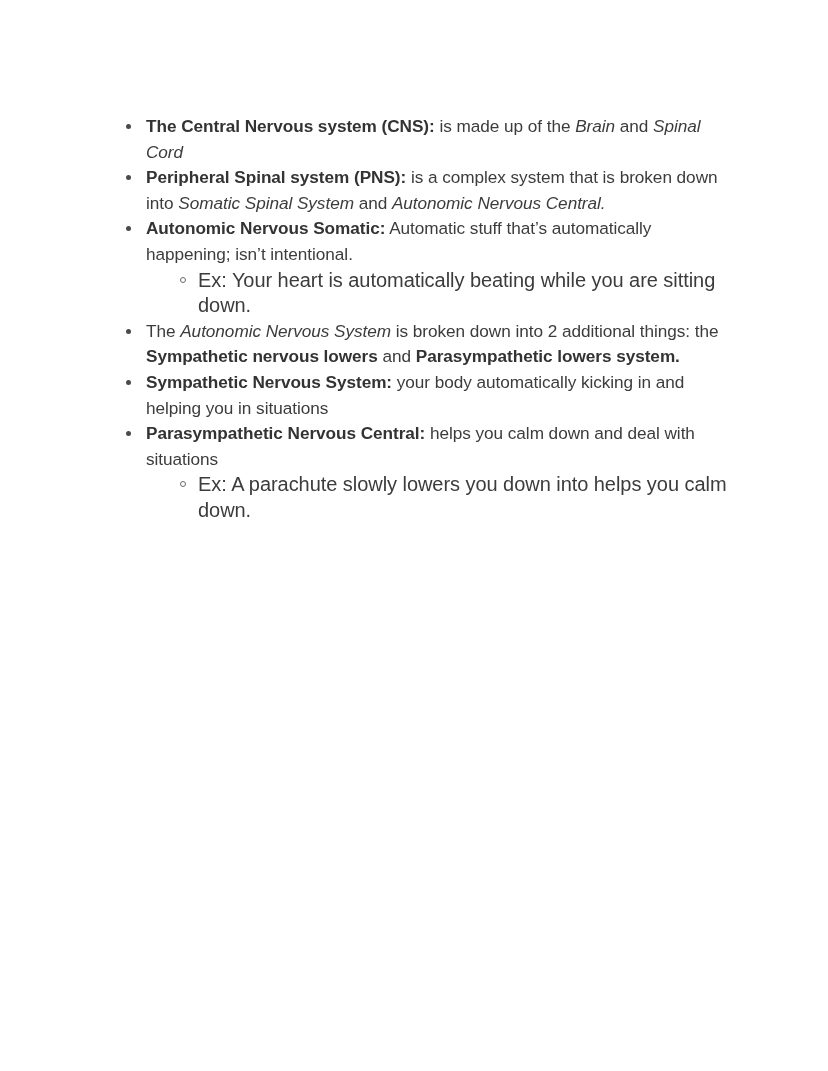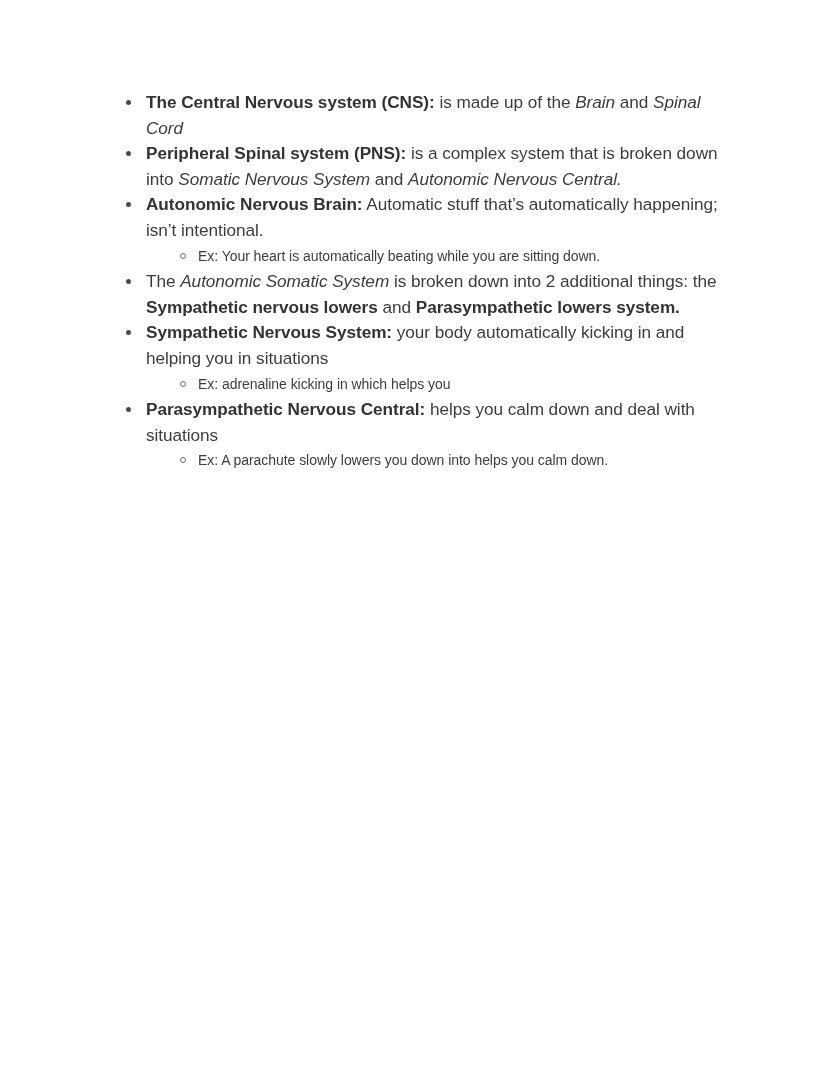--- a/index.html
+++ b/index.html
@@ -19,21 +19,21 @@
     position: relative;
     width: 828px;
     height: 1071px;
     background: #ffffff;
     overflow: hidden;
   }
 
   .content {
     position: absolute;
     left: 126px;
-    top: 90px;
+    top: 114px;
     width: 610px;
   }
 
   ul.level1 {
     list-style: none;
     margin: 0;
     padding: 0;
   }
 
   li.bullet {
@@ -59,21 +59,21 @@
   ul.level2 {
     list-style: none;
     margin: 0;
     padding: 0;
   }
 
   li.subbullet {
     position: relative;
     padding-left: 18px;
     margin-left: 34px;
-    font-size: 14px;
+    font-size: 20px;
     line-height: 25.6px;
     color: #3c3c3c;
     letter-spacing: -0.05px;
   }
 
   li.subbullet > .marker-circle {
     position: absolute;
     left: 0px;
     top: 9px;
     width: 6px;
@@ -95,45 +95,39 @@
 
 <div class="page">
   <div class="content">
     <ul class="level1" id="outline-root">
         <li class="bullet">
           <span class="marker-disc"></span>
           <span class="para-text"><span class="b">The Central Nervous system (CNS):</span><span class="r"> is made up of the </span><span class="i">Brain</span><span class="r"> and </span><span class="i">Spinal Cord</span></span>
         </li>
         <li class="bullet">
           <span class="marker-disc"></span>
-          <span class="para-text"><span class="b">Peripheral Spinal system (PNS):</span><span class="r"> is a complex system that is broken down into </span><span class="i">Somatic Nervous System</span><span class="r"> and </span><span class="i">Autonomic Nervous Central.</span></span>
+          <span class="para-text"><span class="b">Peripheral Spinal system (PNS):</span><span class="r"> is a complex system that is broken down into </span><span class="i">Somatic Spinal System</span><span class="r"> and </span><span class="i">Autonomic Nervous Central.</span></span>
         </li>
         <li class="bullet">
           <span class="marker-disc"></span>
-          <span class="para-text"><span class="b">Autonomic Nervous Brain:</span><span class="r"> Automatic stuff that’s automatically happening; isn’t intentional.</span></span>
+          <span class="para-text"><span class="b">Autonomic Nervous Somatic:</span><span class="r"> Automatic stuff that’s automatically happening; isn’t intentional.</span></span>
           <ul class="level2">
             <li class="subbullet">
               <span class="marker-circle"></span>
               <span class="para-text"><span class="r">Ex: Your heart is automatically beating while you are sitting down.</span></span>
             </li>
           </ul>
         </li>
         <li class="bullet">
           <span class="marker-disc"></span>
-          <span class="para-text"><span class="r">The </span><span class="i">Autonomic Somatic System</span><span class="r"> is broken down into 2 additional things: the </span><span class="b">Sympathetic nervous lowers</span><span class="r"> and </span><span class="b">Parasympathetic lowers system.</span></span>
+          <span class="para-text"><span class="r">The </span><span class="i">Autonomic Nervous System</span><span class="r"> is broken down into 2 additional things: the </span><span class="b">Sympathetic nervous lowers</span><span class="r"> and </span><span class="b">Parasympathetic lowers system.</span></span>
         </li>
         <li class="bullet">
           <span class="marker-disc"></span>
           <span class="para-text"><span class="b">Sympathetic Nervous System:</span><span class="r"> your body automatically kicking in and helping you in situations</span></span>
-          <ul class="level2">
-            <li class="subbullet">
-              <span class="marker-circle"></span>
-              <span class="para-text"><span class="r">Ex: adrenaline kicking in which helps you</span></span>
-            </li>
-          </ul>
         </li>
         <li class="bullet">
           <span class="marker-disc"></span>
           <span class="para-text"><span class="b">Parasympathetic Nervous Central:</span><span class="r"> helps you calm down and deal with situations</span></span>
           <ul class="level2">
             <li class="subbullet">
               <span class="marker-circle"></span>
               <span class="para-text"><span class="r">Ex: A parachute slowly lowers you down into helps you calm down.</span></span>
             </li>
           </ul>

